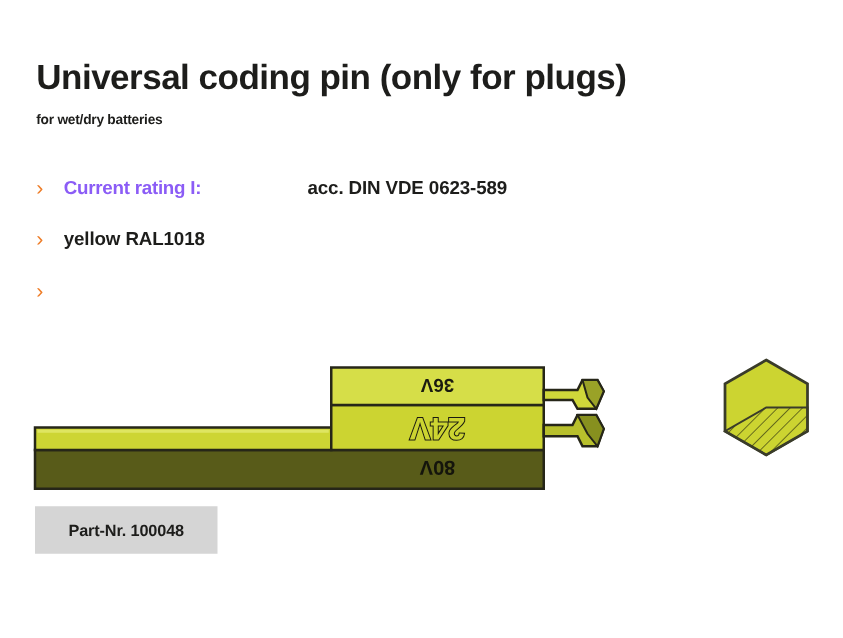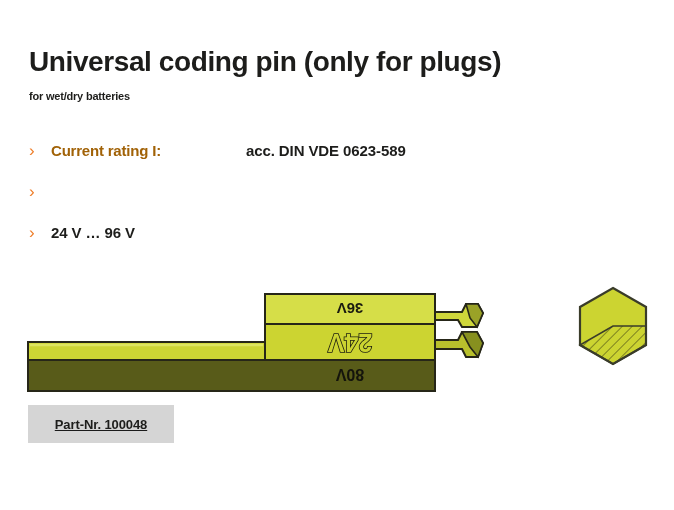--- a/index.html
+++ b/index.html
@@ -64,21 +64,21 @@
     font-weight: normal;
     color: #ee7d28;
     line-height: 1;
     display: block;
   }
   .spec-label {
     flex: 0 0 195px;
     font-size: 15px;
     font-weight: bold;
     letter-spacing: -0.2px;
-    color: #a16207;
+    color: #8b5cf6;
     white-space: nowrap;
   }
   .spec-value {
     flex: 1 1 auto;
     font-size: 15px;
     font-weight: bold;
     letter-spacing: -0.1px;
     color: #1d1d1b;
     white-space: nowrap;
   }
@@ -99,21 +99,20 @@
   .part-badge {
     position: absolute;
     left: 28px;
     top: 405px;
     width: 146px;
     height: 38px;
     background: #d5d5d5;
     display: flex;
     align-items: center;
     justify-content: center;
-    text-decoration: underline;
   }
   .part-badge-text {
     font-size: 13px;
     font-weight: bold;
     letter-spacing: -0.1px;
     color: #1d1d1b;
     white-space: nowrap;
   }
 </style>
 </head>
@@ -128,25 +127,25 @@
   <div class="spec-list">
 
     <div class="spec-row">
       <span class="chevron">›</span>
       <span class="spec-label">Current rating I:</span>
       <span class="spec-value">acc. DIN VDE 0623-589</span>
     </div>
 
     <div class="spec-row">
       <span class="chevron">›</span>
+      <span class="spec-value">yellow RAL1018</span>
     </div>
 
     <div class="spec-row">
       <span class="chevron">›</span>
-      <span class="spec-value">24 V … 96 V</span>
     </div>
 
   </div>
 
   <div class="illustration">
     <svg width="674" height="140" viewBox="0 0 674 140" xmlns="http://www.w3.org/2000/svg">
       <defs>
         <pattern id="hatch" width="7" height="7" patternTransform="rotate(45)" patternUnits="userSpaceOnUse">
           <line x1="0" y1="0" x2="0" y2="7" stroke="#3a3c12" stroke-width="1.1"></line>
         </pattern>

